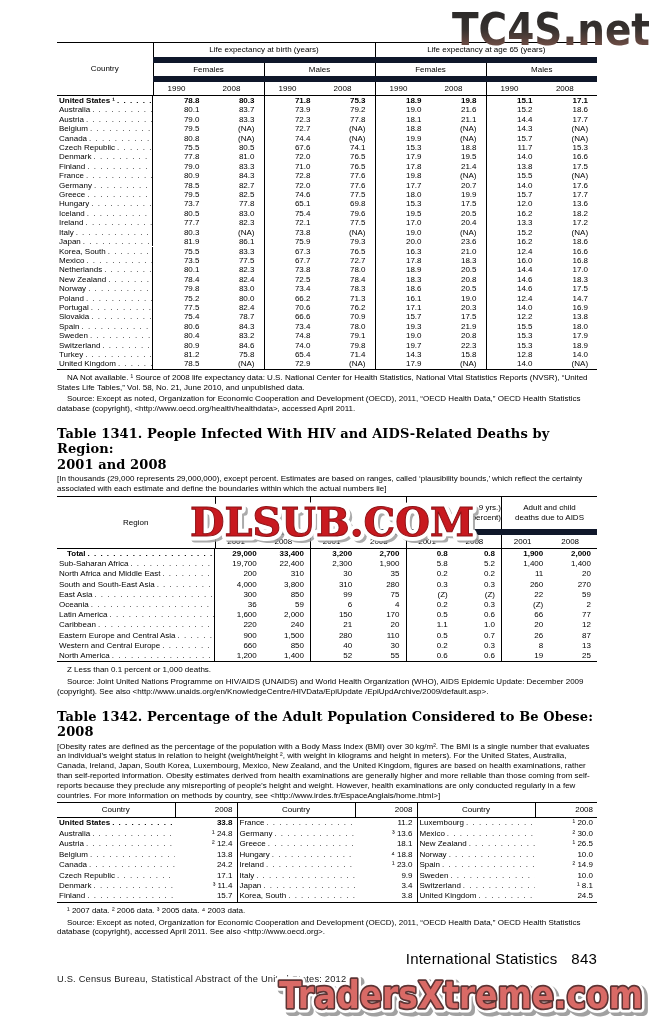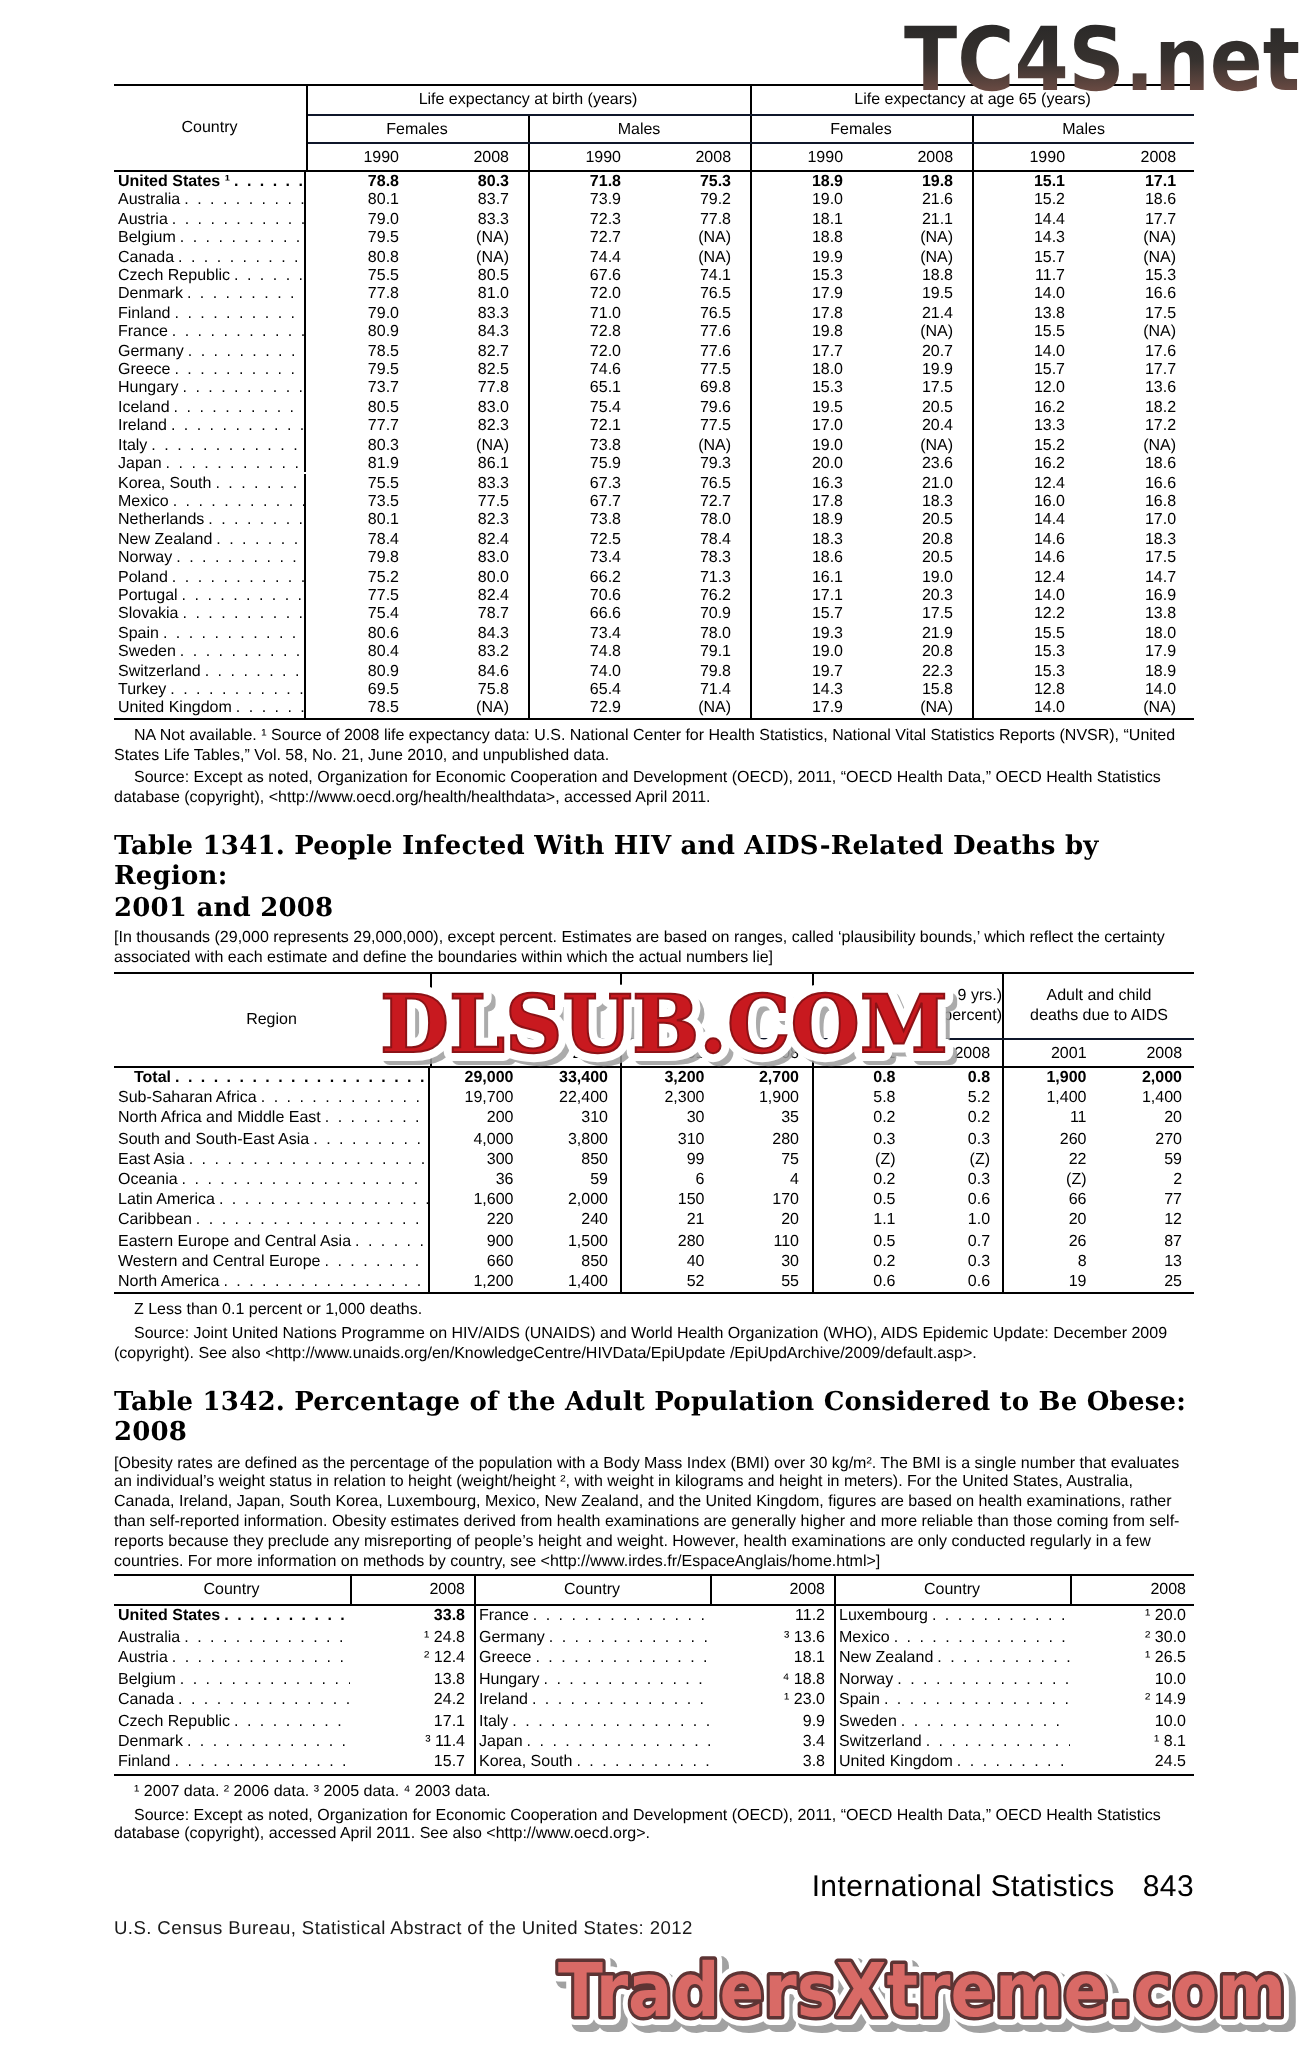--- a/index.html
+++ b/index.html
@@ -17,24 +17,24 @@
   }
   .headnote,.fn{font-size:8px;line-height:9.8px;margin:2px 0 0 0}
   .fn{text-indent:10px}
   .it{}
 
   table{border-collapse:collapse;table-layout:fixed;width:540px;margin-top:2px}
   th,td{padding:0;font-weight:normal;font-size:8px;vertical-align:middle}
   .bt{border-top:1.6px solid #000}
   .bbot{border-bottom:1.6px solid #000}
   .br{border-right:1px solid #000}
-  .bb{border-bottom:1px solid #0f172a}
+  .bb{border-bottom:6px solid #0f172a}
   .hb{border-bottom:1.6px solid #000}
   thead th{text-align:center;line-height:10px}
-  th.yr{text-align:right;padding-right:9px;height:13px}
+  th.yr{padding-right:9px;height:13px}
   th.gh{height:14px}
   th.sh{height:13px}
   td.num{text-align:right;padding-right:9px}
   tbody td{height:9.4px;line-height:9.4px;white-space:nowrap}
   td.lbl{display:flex;align-items:center;padding-left:2px;overflow:hidden}
   td.lbl .nm{white-space:nowrap}
   td.lbl .dots{flex:1;overflow:hidden;white-space:nowrap;margin-left:2px;letter-spacing:1px}
   td.lbl .dots::after{content:". . . . . . . . . . . . . . . . . . . . . . . . . . . . . . . . . . . . . . . . ."}
   tr.bold td{font-weight:bold}
   td.lbl.indent{padding-left:10px}
@@ -487,21 +487,21 @@
             <td class="num">19.7</td>
             <td class="num br">22.3</td>
             <td class="num">15.3</td>
             <td class="num">18.9</td>
           </tr>
           <tr>
             <td class="lbl br">
               <span class="nm">Turkey</span>
               <span class="dots"></span>
             </td>
-            <td class="num">69.5</td>
+            <td class="num">81.2</td>
             <td class="num br">75.8</td>
             <td class="num">65.4</td>
             <td class="num br">71.4</td>
             <td class="num">14.3</td>
             <td class="num br">15.8</td>
             <td class="num">12.8</td>
             <td class="num">14.0</td>
           </tr>
           <tr>
             <td class="lbl br">

